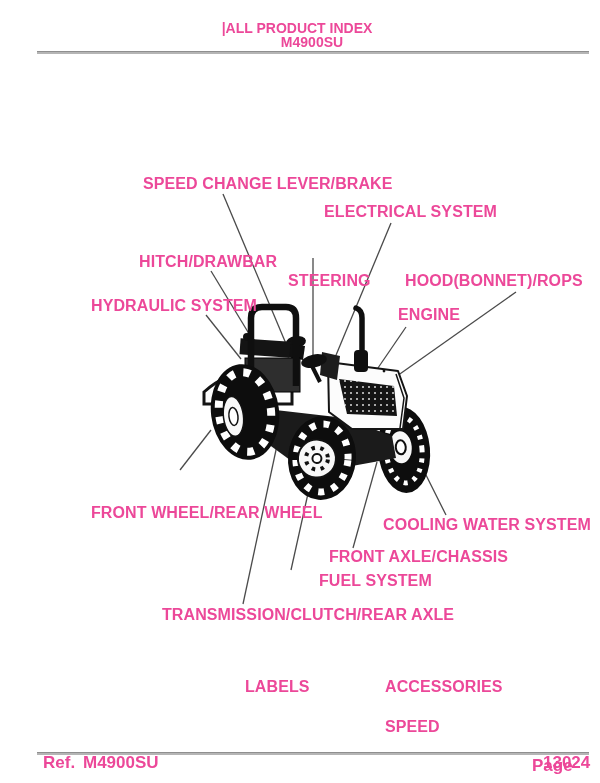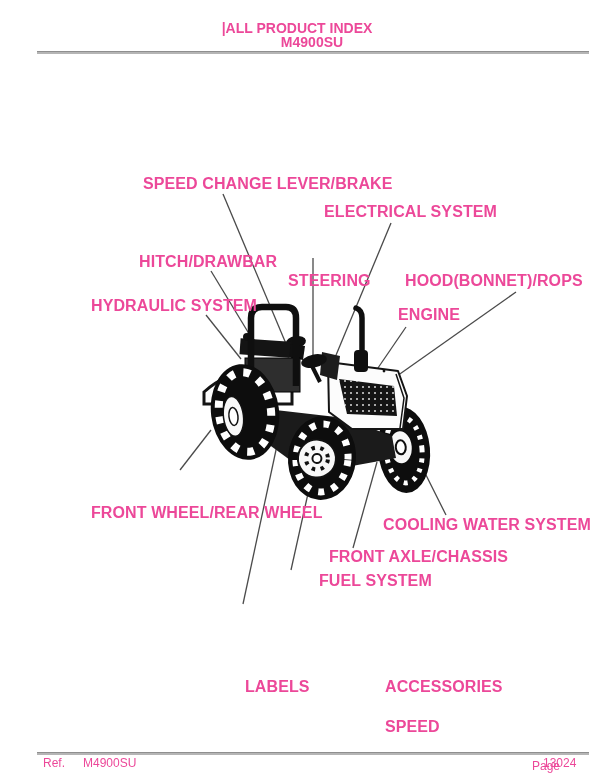--- a/index.html
+++ b/index.html
@@ -4,21 +4,21 @@
 <style>
   html,body{margin:0;padding:0;background:#e8e8e8;}
   .page{
     position:relative;width:600px;height:783px;background:#ffffff;
     font-family:"Liberation Sans", sans-serif;color:#ec4899;overflow:hidden;
     margin:0 auto;
   }
   .hrule{position:absolute;left:37px;width:552px;height:2px;background:#b5b5b5;border-top:1px solid #8f8f8f;}
   .title-line{position:absolute;transform:translateX(-50%);font-weight:bold;font-size:14px;line-height:14px;white-space:nowrap;}
   .co{position:absolute;font-weight:bold;font-size:16px;line-height:12px;white-space:nowrap;letter-spacing:.1px;cursor:pointer;}
-  .ft{position:absolute;font-weight:normal;font-size:12px;line-height:12px;white-space:nowrap;}
+  .ft{position:absolute;font-weight:bold;font-size:17px;line-height:12px;white-space:nowrap;}
   svg.art{position:absolute;left:0;top:0;width:600px;height:783px;}
 </style>
 </head>
 <body>
 
 <div class="page">
 
   <div class="title-line" style="left:297px;top:21px;">|ALL PRODUCT INDEX</div>
   <div class="title-line" style="left:312px;top:35px;">M4900SU</div>
   <div class="hrule" style="top:51px;"></div>
@@ -110,20 +110,21 @@
   <div class="co" style="left:324px;top:206px;">ELECTRICAL SYSTEM</div>
   <div class="co" style="left:288px;top:243px;margin-top:32px;">STEERING</div>
   <div class="co" style="left:139px;top:256px;">HITCH/DRAWBAR</div>
   <div class="co" style="left:405px;top:275px;">HOOD(BONNET)/ROPS</div>
   <div class="co" style="left:91px;top:300px;">HYDRAULIC SYSTEM</div>
   <div class="co" style="left:398px;top:309px;">ENGINE</div>
   <div class="co" style="left:91px;top:471px;margin-top:36px;">FRONT WHEEL/REAR WHEEL</div>
   <div class="co" style="left:383px;top:519px;">COOLING WATER SYSTEM</div>
   <div class="co" style="left:329px;top:551px;">FRONT AXLE/CHASSIS</div>
   <div class="co" style="left:273px;top:575px;padding-left:46px;">FUEL SYSTEM</div>
+  <div class="co" style="left:162px;top:609px;">TRANSMISSION/CLUTCH/REAR AXLE</div>
   <div class="co" style="left:245px;top:681px;">LABELS</div>
   <div class="co" style="left:385px;top:681px;">ACCESSORIES</div>
   <div class="co" style="left:385px;top:721px;">SPEED</div>
 
   <div class="hrule" style="top:752px;"></div>
   <div class="ft" style="left:43px;top:757px;">Ref.</div>
   <div class="ft" style="left:83px;top:757px;">M4900SU</div>
   <div class="ft" style="left:504px;top:760px;margin-left:28px;">Page</div>
   <div class="ft" style="left:543px;top:757px;text-align:center;">13024</div>
 

